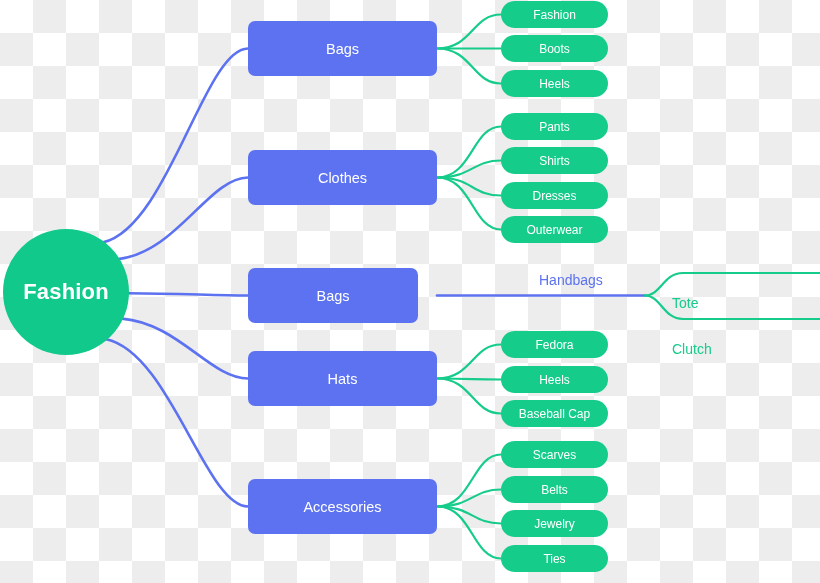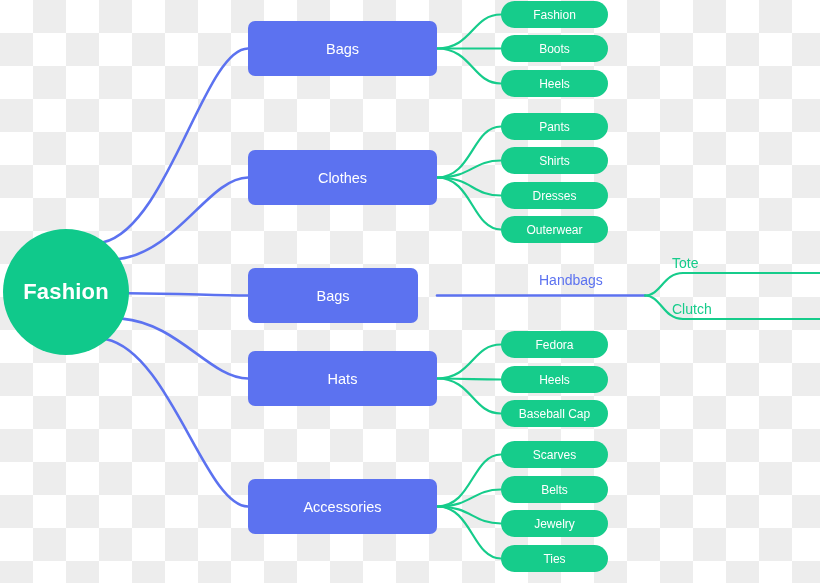--- a/index.html
+++ b/index.html
@@ -57,21 +57,21 @@
     border-radius: 14px;
     font-size: 12px;
     font-weight: normal;
   }
   .edge-label {
     position: absolute;
     font-size: 14px;
     white-space: nowrap;
   }
   .edge-label.blue-label { color: #5c72f0; padding-left: 44px; }
-  .edge-label.green-label { color: #16cc8b; }
+  .edge-label.green-label { color: #16cc8b; margin-top: 40px; }
 </style>
 </head>
 <body>
 
 <div id="mindmap-canvas">
   <svg id="edge-layer" viewBox="0 0 820 583" width="820" height="583" xmlns="http://www.w3.org/2000/svg">
       <path d="M103.11837084711286,242.33888296004406 C168.31510396591207,226.83177232324053 204.53551125413387,48.5 248,48.5" fill="none" stroke="#5c72f0" stroke-width="2.6" stroke-linecap="round"></path>
       <path d="M437,48.5 C472.2,48.5 472.2,14.5 501,14.5" fill="none" stroke="#16cc8b" stroke-width="2.2" stroke-linecap="round"></path>
       <path d="M437,48.5 C472.2,48.5 472.2,48.5 501,48.5" fill="none" stroke="#16cc8b" stroke-width="2.2" stroke-linecap="round"></path>
       <path d="M437,48.5 C472.2,48.5 472.2,83.5 501,83.5" fill="none" stroke="#16cc8b" stroke-width="2.2" stroke-linecap="round"></path>

